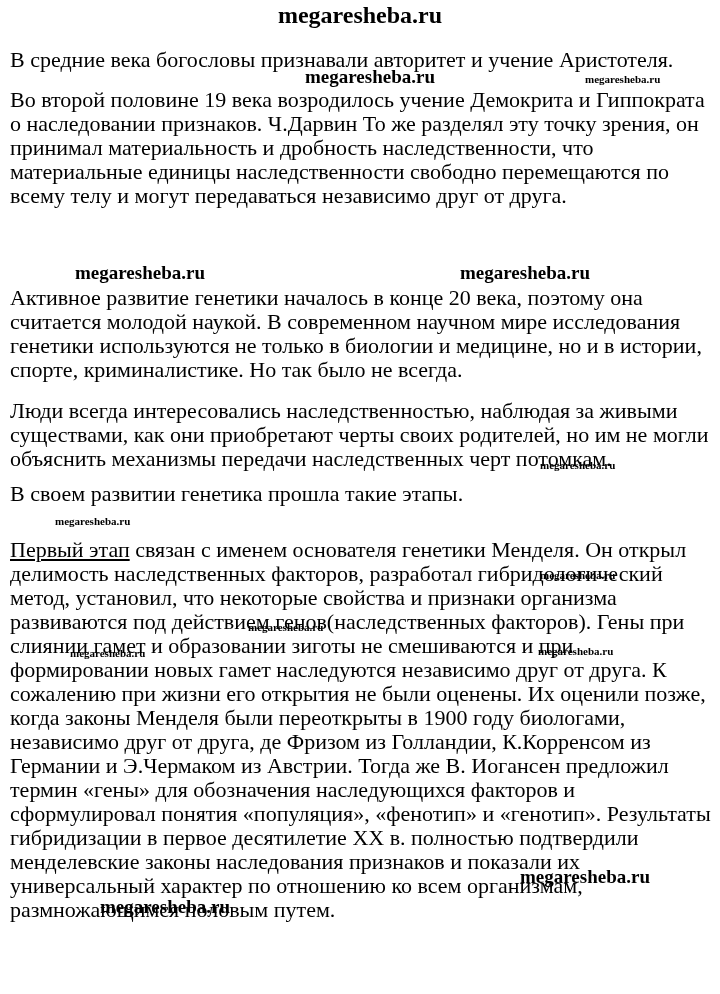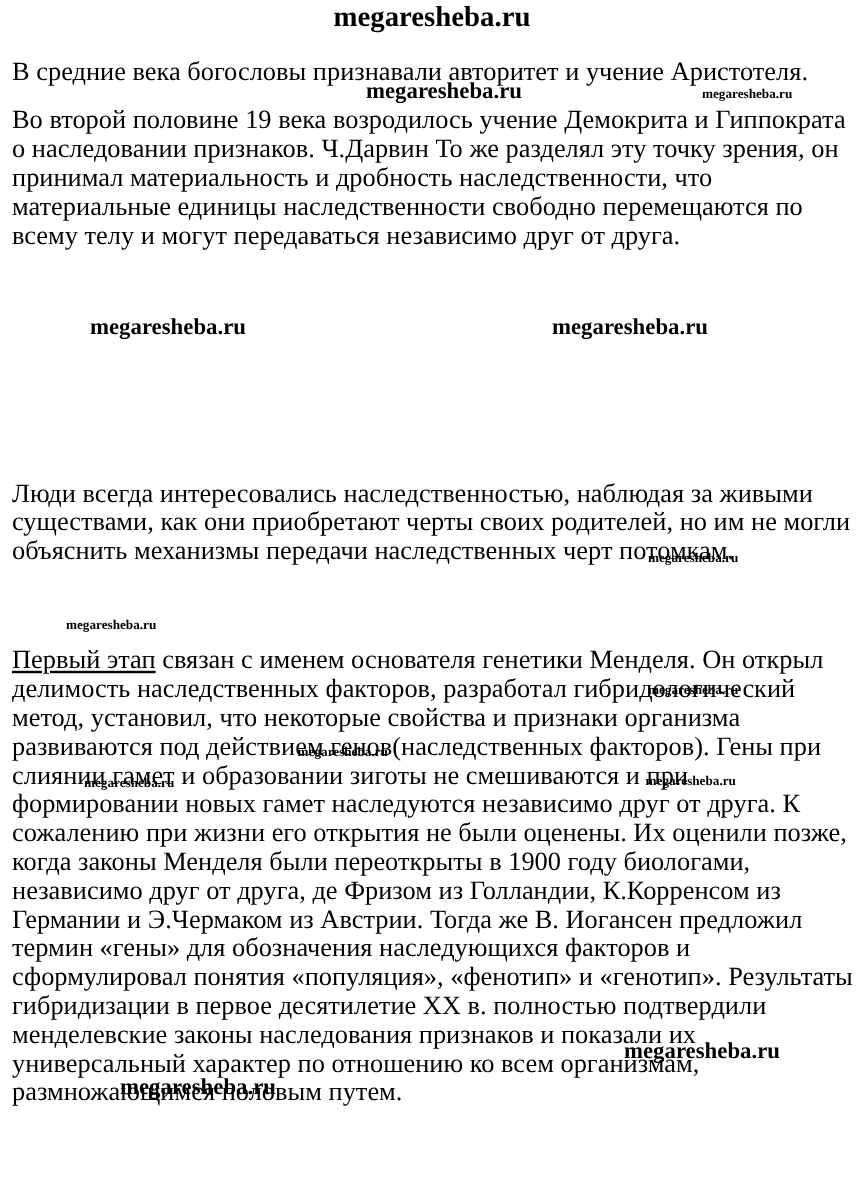--- a/index.html
+++ b/index.html
@@ -38,25 +38,27 @@
   <p class="para" style="top: 48px;">В средние века богословы признавали авторитет и учение Аристотеля.</p>
 
   <div class="wm wm-mid" style="top: 66px; left: 305px;">megaresheba.ru</div>
   <div class="wm wm-small" style="top: 73px; left: 585px;">megaresheba.ru</div>
 
   <p class="para" style="top: 88px;">Во второй половине 19 века возродилось учение Демокрита и Гиппократа о наследовании признаков. Ч.Дарвин То же разделял эту точку зрения, он принимал материальность и дробность наследственности, что материальные единицы наследственности свободно перемещаются по всему телу и могут передаваться независимо друг от друга.</p>
 
   <div class="wm wm-mid" style="top: 262px; left: 75px;">megaresheba.ru</div>
   <div class="wm wm-mid" style="top: 262px; left: 460px;">megaresheba.ru</div>
 
+  <p class="para" style="top: 286px;">Активное развитие генетики началось в конце 20 века, поэтому она считается молодой наукой. В современном научном мире исследования генетики используются не только в биологии и медицине, но и в истории, спорте, криминалистике. Но так было не всегда.</p>
 
   <p class="para" style="top: 399px;">Люди всегда интересовались наследственностью, наблюдая за живыми существами, как они приобретают черты своих родителей, но им не могли объяснить механизмы передачи наследственных черт потомкам.</p>
 
   <div class="wm wm-small" style="top: 459px; left: 540px;">megaresheba.ru</div>
 
+  <p class="para" style="top: 482px;">В своем развитии генетика прошла такие этапы.</p>
 
   <div class="wm wm-small" style="top: 515px; left: 55px;">megaresheba.ru</div>
 
   <p class="para" style="top: 538px; font-family: Liberation Serif, serif;">
     <span class="underline">Первый этап</span><span> связан с именем основателя генетики Менделя. Он открыл делимость наследственных факторов, разработал гибридологический метод, установил, что некоторые свойства и признаки организма развиваются под действием генов(наследственных факторов). Гены при слиянии гамет и образовании зиготы не смешиваются и при формировании новых гамет наследуются независимо друг от друга. К сожалению при жизни его открытия не были оценены. Их оценили позже, когда законы Менделя были переоткрыты в 1900 году биологами, независимо друг от друга, де Фризом из Голландии, К.Корренсом из Германии и Э.Чермаком из Австрии. Тогда же В. Иогансен предложил термин «гены» для обозначения наследующихся факторов и сформулировал понятия «популяция», «фенотип» и «генотип». Результаты гибридизации в первое десятилетие XX в. полностью подтвердили менделевские законы наследования признаков и показали их универсальный характер по отношению ко всем организмам, размножающимся половым путем.</span>
   </p>
 
   <div class="wm wm-small" style="top: 569px; left: 540px;">megaresheba.ru</div>
   <div class="wm wm-small" style="top: 621px; left: 248px;">megaresheba.ru</div>
   <div class="wm wm-small" style="top: 647px; left: 70px;">megaresheba.ru</div>

